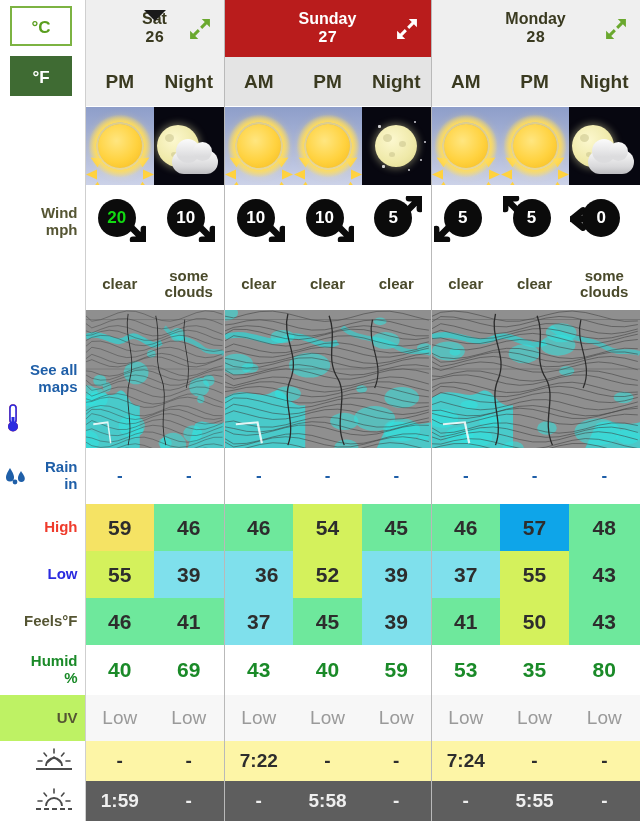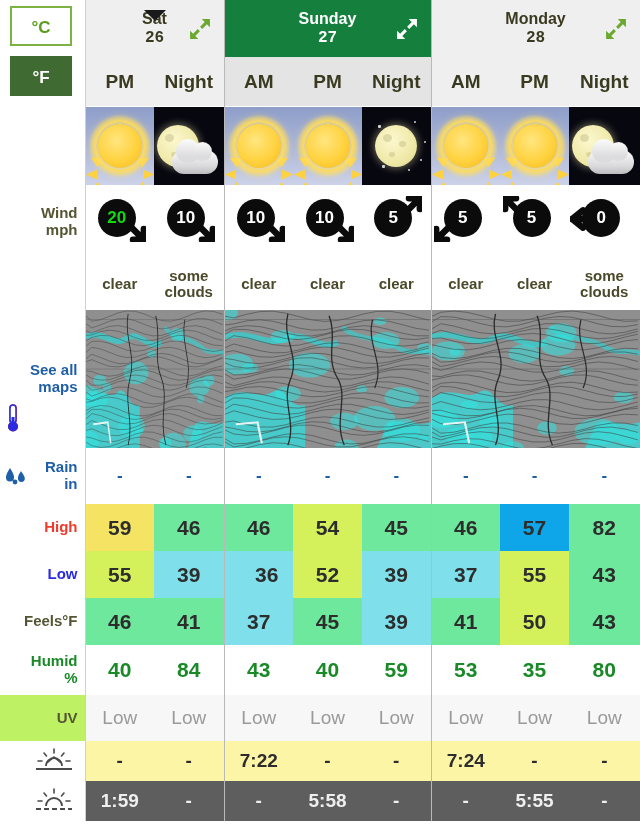--- a/index.html
+++ b/index.html
@@ -39,21 +39,21 @@
   .unit-btn {
     display: block; width: 62px; height: 40px; line-height: 40px;
     text-align: center; font-size: 17px; font-weight: bold;
     margin-bottom: 10px; cursor: pointer;
   }
   .unit-c { background:#ffffff; color:#5a9e1f; border:2px solid #7cb342; }
   .unit-f { background:#3f6b33; color:#ffffff; border:2px solid #3f6b33; }
 
   .dayhead { height: 56px; vertical-align: middle; position: relative; padding: 0 8px; }
   .dayhead.grey { background: #efefef; }
-  .dayhead.green { background: #15803d; }
+  .dayhead.green { background: #b91c1c; }
   .dh-inner { position: relative; text-align: center; }
   .dh-name { font-size: 16px; font-weight: bold; color: #3a3a20; line-height: 1.15;}
   .dh-num  { font-size: 16px; font-weight: bold; color: #3a3a20; line-height: 1.15; font-family: Liberation Mono, monospace;}
   .dayhead.green .dh-name, .dayhead.green .dh-num { color: #ffffff; }
   .expand {
     position: absolute; right: 2px; top: 50%; transform: translateY(-50%);
     width: 28px; height: 28px; cursor: pointer;
   }
   .notch {
     position:absolute; top:0; left:50%; transform:translateX(-50%);
@@ -598,21 +598,21 @@
                 <circle cx="7" cy="23.5" r="5" fill="#ef3b2c"></circle>
                 <rect x="5.5" y="10" width="3" height="12" fill="#ef3b2c"></rect>
               </svg></span><span>High</span></td>
           <td class="tcell sepL" style="background: rgb(245, 227, 100);">59</td>
           <td class="tcell sepR" style="background: rgb(110, 232, 156);">46</td>
           <td class="tcell sepL" style="background: rgb(110, 232, 156);">46</td>
           <td class="tcell" style="background: rgb(212, 241, 92);">54</td>
           <td class="tcell sepR" style="background: rgb(110, 232, 156);">45</td>
           <td class="tcell sepL" style="background: rgb(110, 232, 156);">46</td>
           <td class="tcell" style="background: #0ea5e9;">57</td>
-          <td class="tcell sepR" style="background: rgb(110, 232, 156);">82</td>
+          <td class="tcell sepR" style="background: rgb(110, 232, 156);">48</td>
         </tr>
         <tr>
           <td class="lab low"><span class="thermo"><svg viewBox="0 0 14 30" width="14" height="30">
                 <rect x="4" y="2" width="6" height="18" rx="3" fill="#fff" stroke="#2b2be0" stroke-width="1.6"></rect>
                 <circle cx="7" cy="23.5" r="5" fill="#2b2be0"></circle>
                 <rect x="5.5" y="14" width="3" height="8" fill="#2b2be0"></rect>
               </svg></span><span>Low</span></td>
           <td class="tcell sepL" style="background: rgb(212, 241, 92);">55</td>
           <td class="tcell sepR" style="background: rgb(127, 224, 236);">39</td>
           <td class="tcell sepL" style="background: rgb(127, 224, 236); padding-left: 16px;">36</td>
@@ -629,21 +629,21 @@
           <td class="tcell sepL" style="background: rgb(127, 224, 236);">37</td>
           <td class="tcell" style="background: rgb(110, 232, 156);">45</td>
           <td class="tcell sepR" style="background: rgb(127, 224, 236);">39</td>
           <td class="tcell sepL" style="background: rgb(110, 232, 156);">41</td>
           <td class="tcell" style="background: rgb(212, 241, 92);">50</td>
           <td class="tcell sepR" style="background: rgb(110, 232, 156);">43</td>
         </tr>
         <tr>
           <td class="lab hum"><span>Humid</span><br><span>%</span></td>
           <td class="hcell sepL">40</td>
-          <td class="hcell sepR">84</td>
+          <td class="hcell sepR">69</td>
           <td class="hcell sepL">43</td>
           <td class="hcell">40</td>
           <td class="hcell sepR">59</td>
           <td class="hcell sepL">53</td>
           <td class="hcell">35</td>
           <td class="hcell sepR">80</td>
         </tr>
         <tr>
           <td class="lab uvlab"><span>UV</span></td>
           <td class="uv sepL">Low</td>

